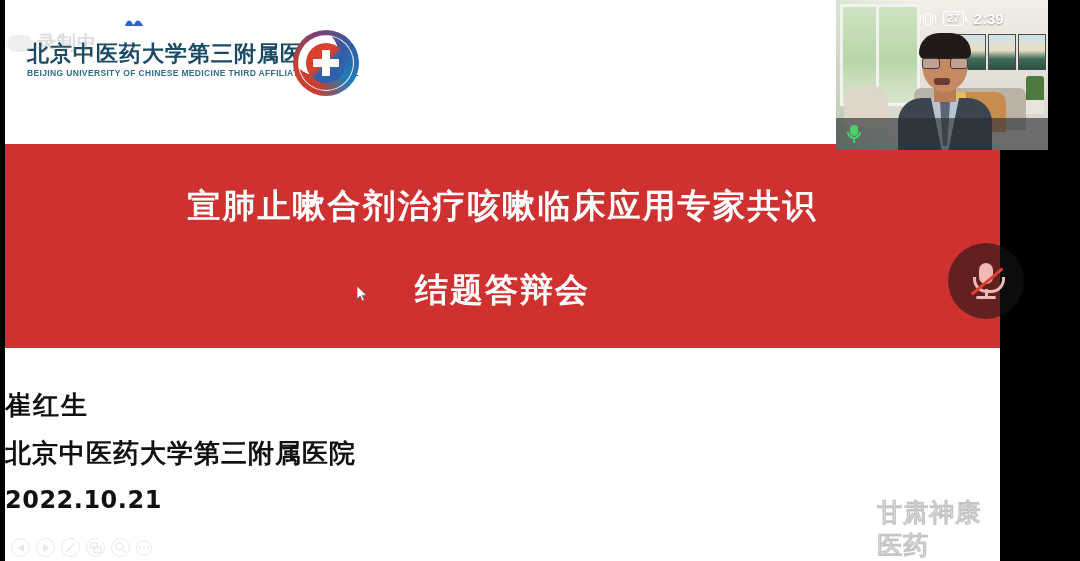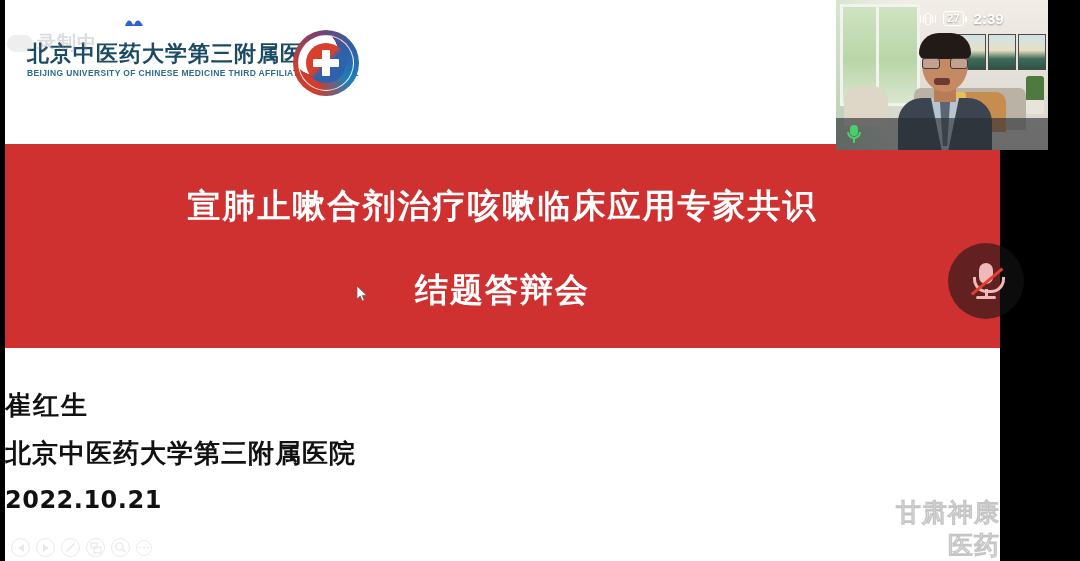--- a/index.html
+++ b/index.html
@@ -72,21 +72,21 @@
   .pp-btn{width:19px;height:19px;border-radius:50%;border:1.3px solid #b9b9bd;display:flex;
           align-items:center;justify-content:center;box-sizing:border-box;background:transparent;}
   .pp-btn.small{width:16px;height:16px;}
   .tri-l{width:0;height:0;border-top:4.5px solid transparent;border-bottom:4.5px solid transparent;border-right:6px solid #b9b9bd;}
   .tri-r{width:0;height:0;border-top:4.5px solid transparent;border-bottom:4.5px solid transparent;border-left:6px solid #b9b9bd;}
 
   
   .wm{position:absolute;left:836px;top:496px;display:flex;align-items:center;gap:8px;}
   .wm-text{font-size:25px;font-weight:bold;color:rgba(255,255,255,.92);letter-spacing:1px;
            -webkit-text-stroke:0.6px rgba(150,150,150,.55);
-           font-family:"DejaVu Sans","Liberation Sans",sans-serif;text-align:right;}
+           font-family:"DejaVu Sans","Liberation Sans",sans-serif;}
 
   
   .vid{position:absolute;left:836px;top:0;width:212px;height:150px;overflow:hidden;background:#d6d2ca;}
   .vid-bg{position:absolute;inset:0;
       background:
         linear-gradient(180deg,rgba(255,255,255,.18),rgba(0,0,0,.10)),
         linear-gradient(90deg,#cfe0c6 0%,#dfe9d8 18%,#efeae2 34%,#efeae2 100%);}
   .win{position:absolute;left:4px;top:4px;width:74px;height:96px;background:
         linear-gradient(180deg,#cfe3c2 0%,#b9d6a8 55%,#d9e6cf 100%);border:3px solid #f2f2ee;}
   .win:after{content:"";position:absolute;left:33px;top:0;width:3px;height:100%;background:#f2f2ee;}

